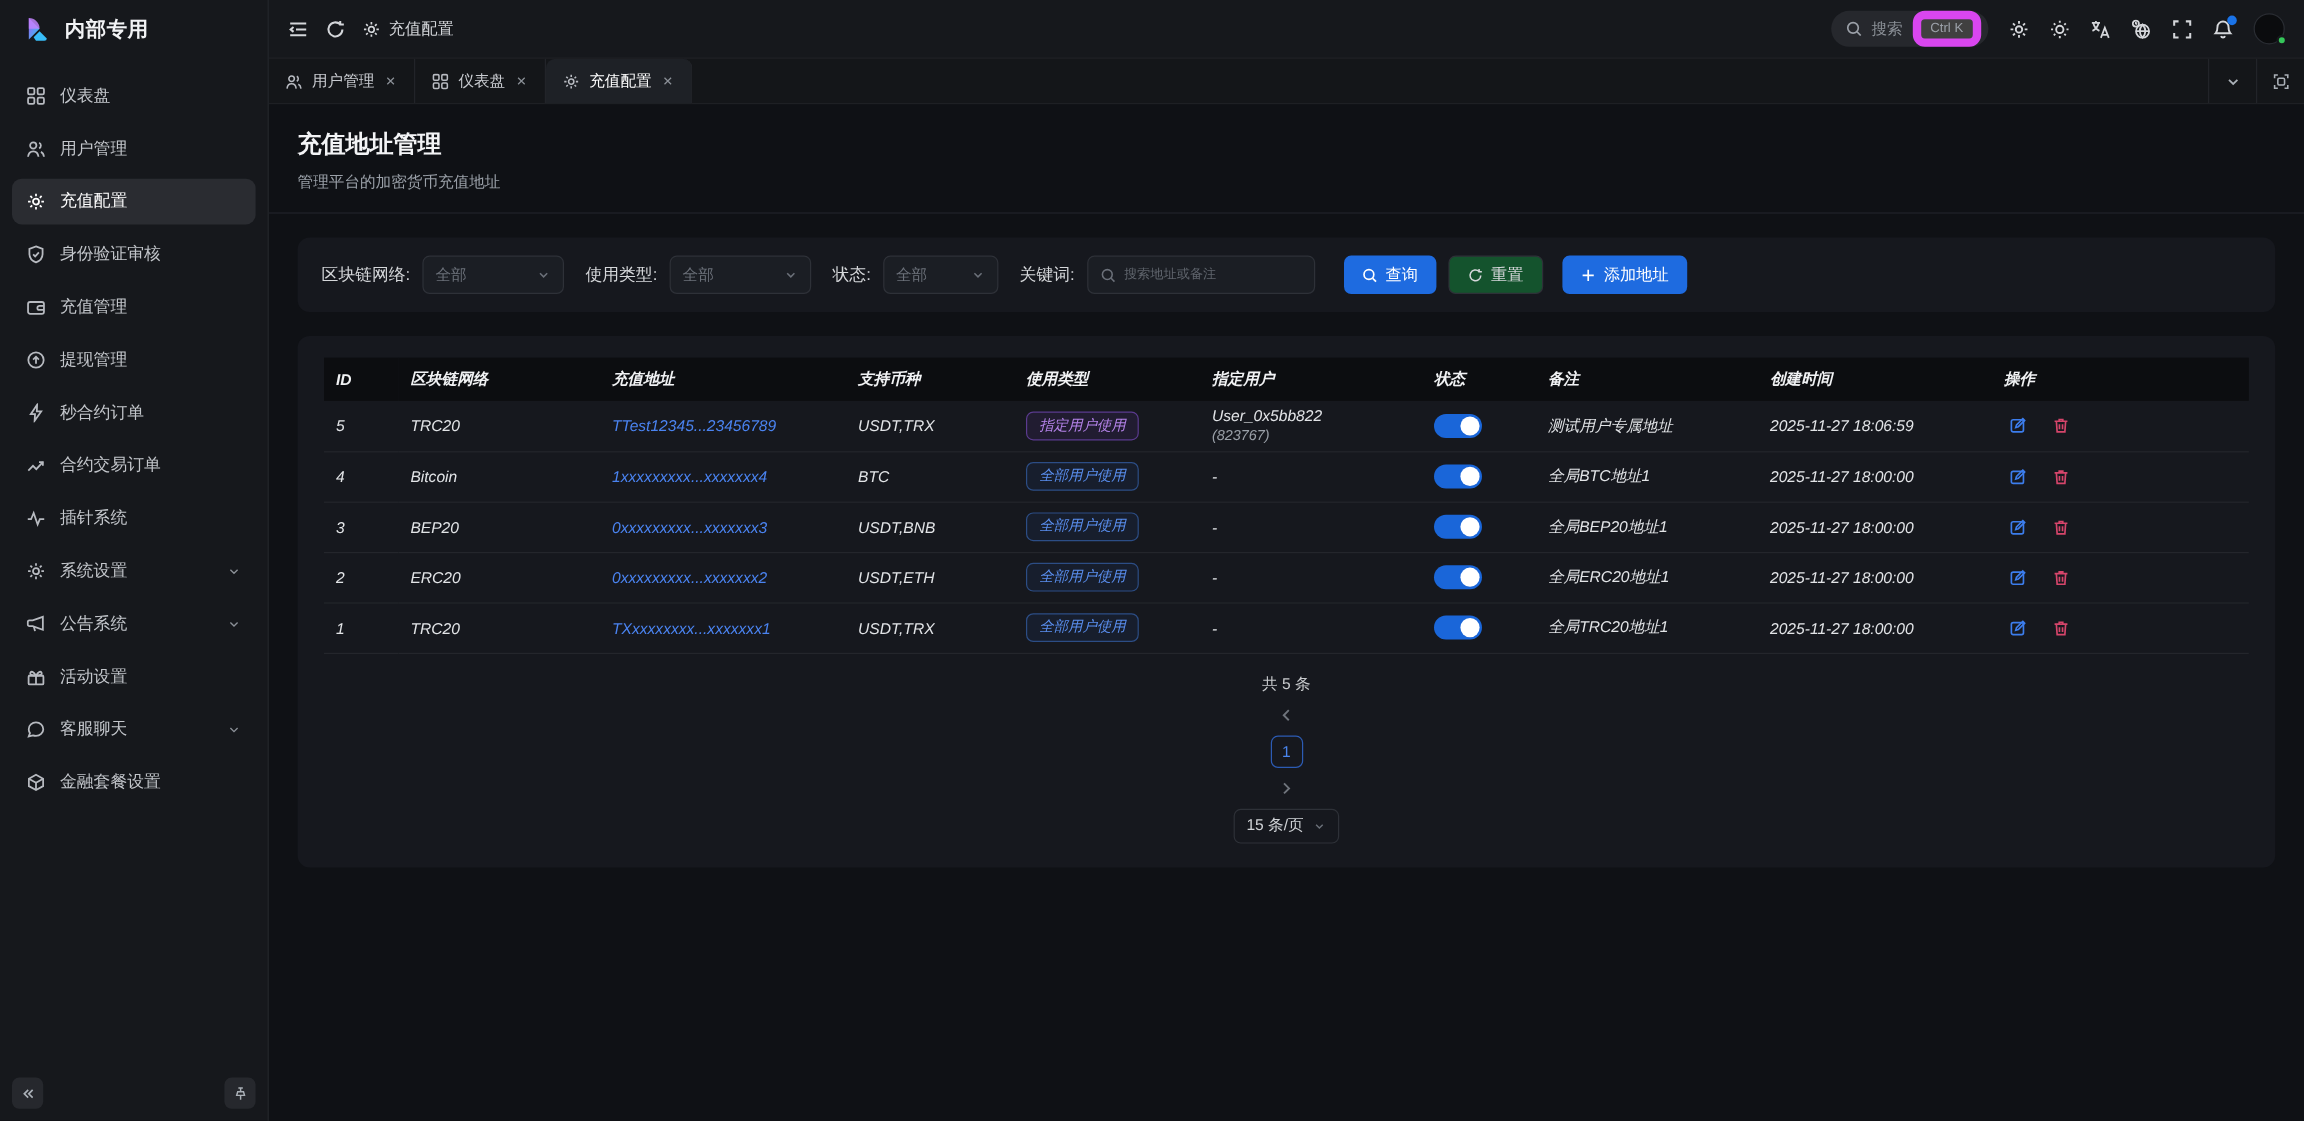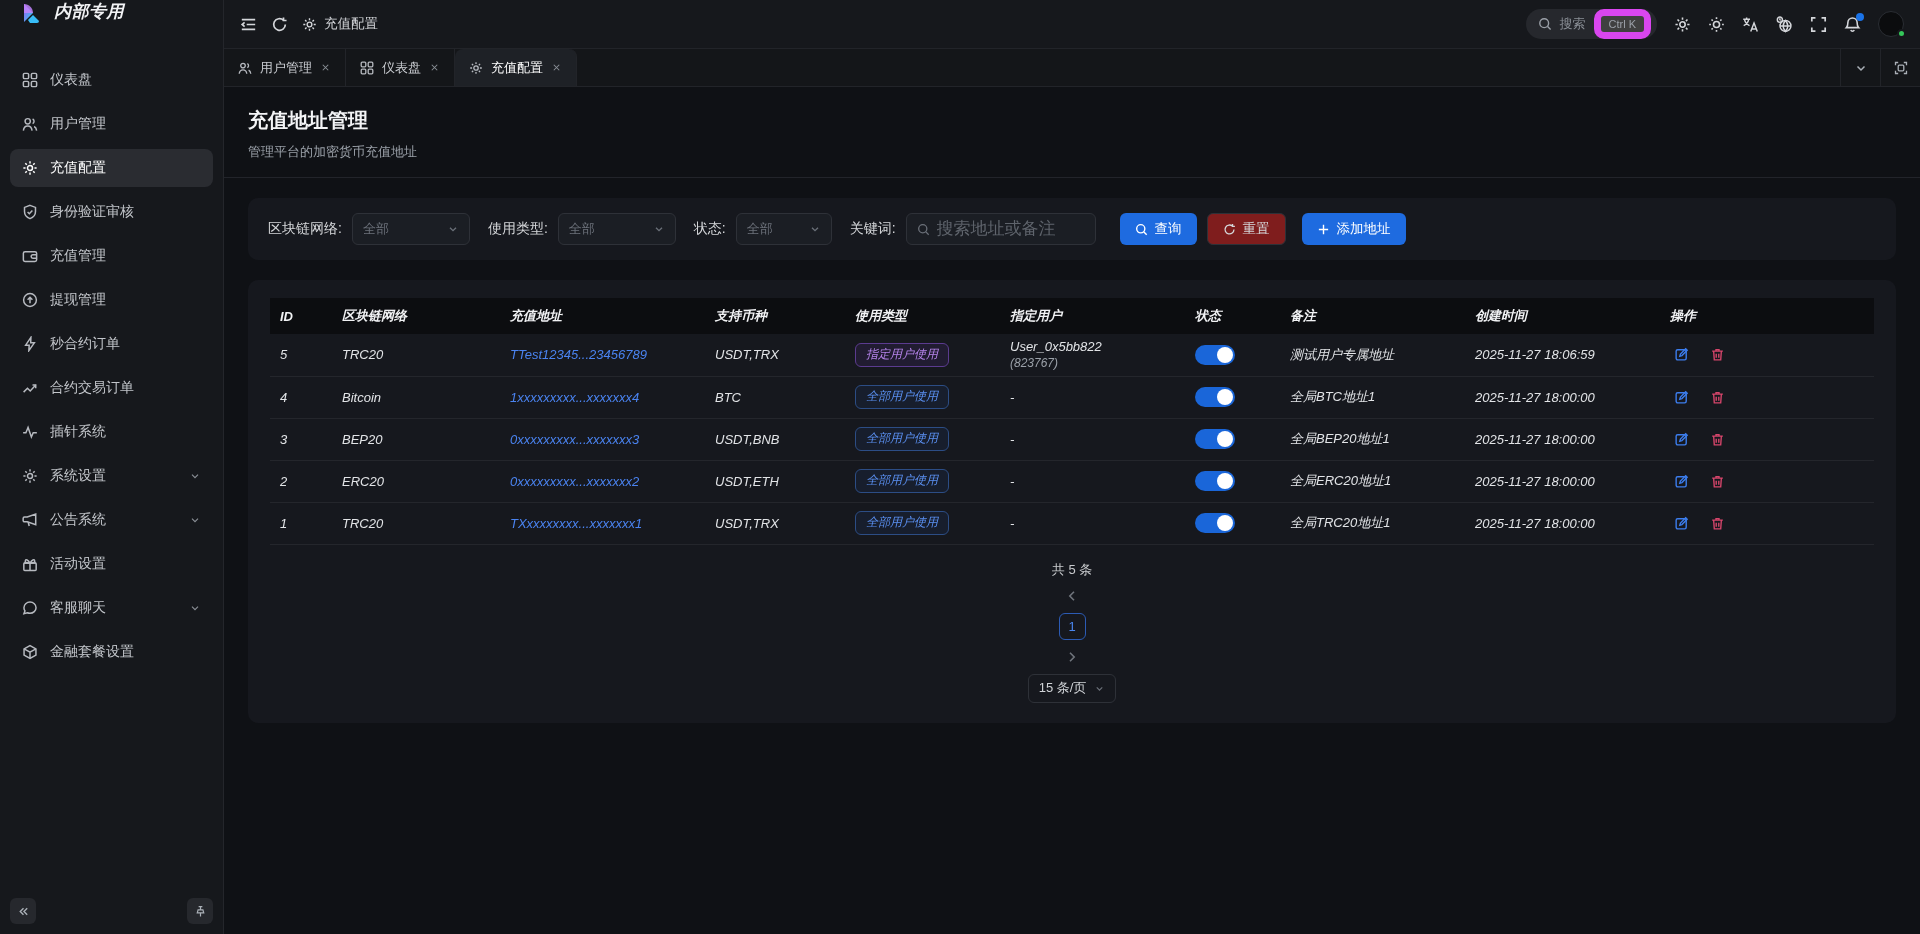--- a/index.html
+++ b/index.html
@@ -3,21 +3,21 @@
 <meta charset="utf-8">
 <style>
   * { margin:0; padding:0; box-sizing:border-box; }
   html,body { width:1920px; height:934px; overflow:hidden; background:#0e1014;
     font-family:"Liberation Sans","DejaVu Sans",sans-serif; color:#e6e7ea; }
   .app { display:flex; width:100%; height:100%; }
 
   
   .sidebar { width:224px; min-width:224px; height:100%; background:#16181c;
     border-right:1px solid #24262b; display:flex; flex-direction:column; position:relative; }
-  .logo-row { height:49px; display:flex; align-items:flex-start; gap:10px; padding:0 16px;font-style:italic; }
+  .logo-row { height:49px; display:flex; align-items:center; gap:10px; padding:0 16px; }
   .logo-ic { width:28px; height:28px; display:flex; }
   .logo-title { font-size:17px; font-weight:bold; color:#f2f3f5; letter-spacing:.5px; }
   .side-menu { flex:1; padding:12px 10px; overflow:hidden; }
   .side-item { display:flex; align-items:center; gap:12px; height:38px; margin-bottom:6px;
     padding:0 12px; border-radius:8px; color:#c3c6cb; font-size:14px; cursor:pointer; }
   .side-item .s-ic { width:16px; height:16px; display:flex; color:#b7bac0; }
   .side-item.active { background:#2a2c31; color:#ffffff; }
   .side-item.active .s-ic { color:#ffffff; }
   .side-item .chev { margin-left:auto; width:12px; height:12px; color:#8b9097; display:flex; }
   .side-bottom { height:46px; display:flex; align-items:center; justify-content:space-between; padding:0 10px; }
@@ -73,27 +73,27 @@
   .f-label { font-size:14px; color:#d5d7da; white-space:nowrap; margin-left:8px; }
   .f-label:first-child { margin-left:0; }
   .select { width:118px; height:32px; background:#1b1e24; border:1px solid #2e3138;
     border-radius:6px; display:flex; align-items:center; padding:0 10px; cursor:pointer; }
   .select .sel-val { font-size:13px; color:#6b7079; flex:1; }
   .select .caret { width:12px; height:12px; color:#6b7079; display:flex; }
   .kw-box { width:190px; height:32px; background:#1b1e24; border:1px solid #2e3138;
     border-radius:6px; display:flex; align-items:center; gap:7px; padding:0 10px; }
   .kw-box .k-ic { width:13px; height:13px; color:#6b7079; display:flex; }
   .kw-box input { flex:1; min-width:0; background:transparent; border:none; outline:none;
-    color:#fef9c3; font-size:17px; font-family:Liberation Serif, serif; }
+    color:#fef9c3; font-size:11px; font-family:Liberation Serif, serif; }
   .kw-box input::placeholder { color:#5f646c; }
   .btn { height:32px; border:none; border-radius:6px; padding:10px 15px; font-size:13.5px;
     display:flex; align-items:center; gap:7px; cursor:pointer; font-family:inherit; white-space:nowrap; }
   .btn svg { width:13px; height:13px; }
   .btn-primary { background:#1e6be0; color:#ffffff; }
-  .btn-ghost { background:#7f1d1d; border:1px solid #2e3138; color:#d5d7da; }
+  .btn-ghost { background:#14532d; border:1px solid #2e3138; color:#d5d7da; }
   .btn-add { margin-left:6px; }
 
   
   .table-card { padding:18px 22px 14px; }
   table { width:100%; border-collapse:collapse; table-layout:fixed;font-style:italic; }
   th { background:#0c0d10; color:#f1f2f4; font-size:13px; font-weight:bold; text-align:left;
     padding:9px 10px; white-space:nowrap; }
   td { font-size:13px; color:#e2e4e7; padding:0 10px; height:42px; border-bottom:1px solid #24262c;
     vertical-align:middle; white-space:nowrap; overflow:hidden; }
   col.c-id{width:62px} col.c-net{width:168px} col.c-addr{width:205px} col.c-coin{width:140px}

